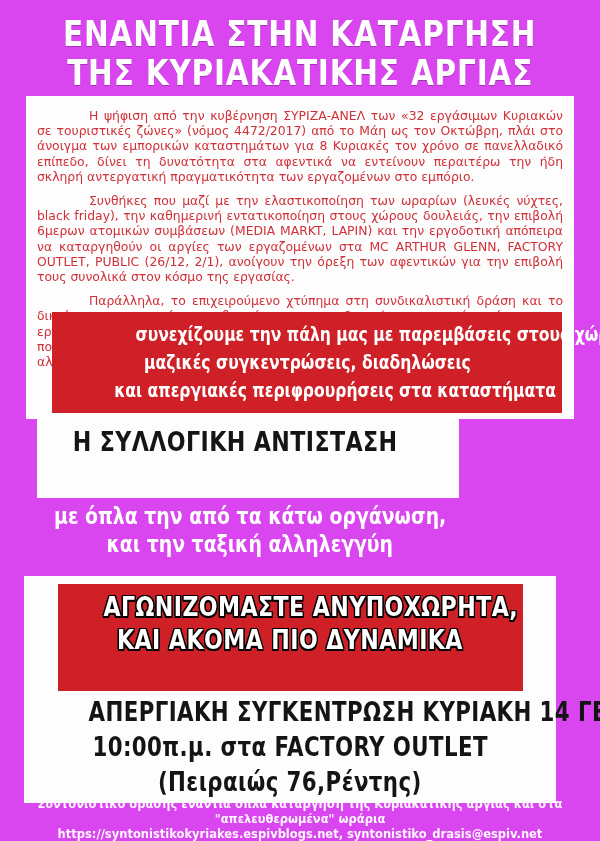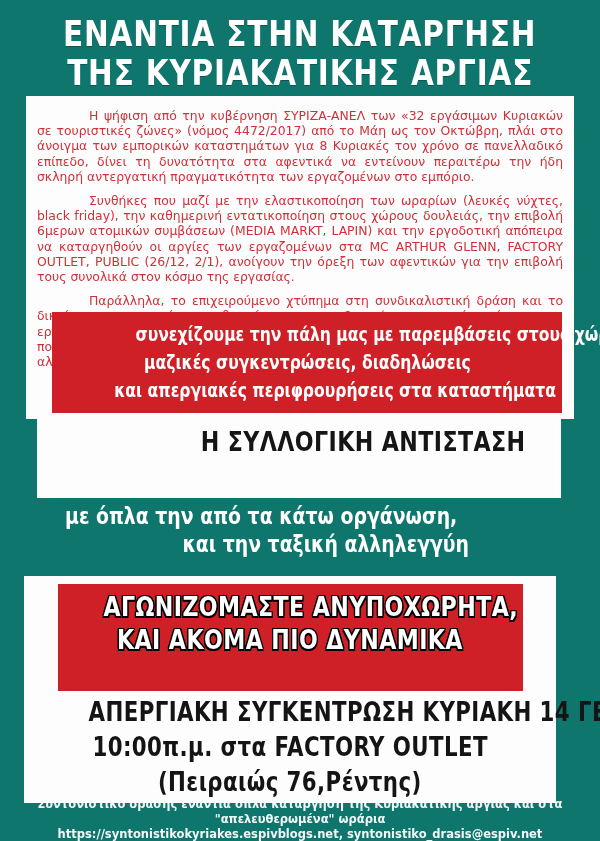--- a/index.html
+++ b/index.html
@@ -1,18 +1,18 @@
 <!DOCTYPE html>
 <html><head>
 <meta charset="utf-8">
 <style>
   html,body{margin:0;padding:0;background:#888;}
   .poster{
     position:relative;width:600px;height:841px;margin:0 auto;
-    background:#0f766e;overflow:hidden;
+    background:#d946ef;overflow:hidden;
     font-family:"DejaVu Sans",sans-serif;
   }
   .cond{display:inline-block;transform:scaleX(0.82);transform-origin:50% 50%;white-space:nowrap;}
   .cond-tight{display:inline-block;transform:scaleX(0.78);transform-origin:50% 50%;white-space:nowrap;}
 
   
   .header{position:absolute;top:14px;left:0;width:600px;text-align:center;color:#fff;}
   .header .line{font-size:36px;font-weight:bold;line-height:39px;letter-spacing:1px;
     text-shadow:0 1px 0 rgba(0,0,0,.25);}
 
@@ -27,26 +27,26 @@
   .paras{padding-top:12px;}
 
   
   .continue-box{
     position:absolute;left:26px;top:216px;width:510px;height:101px;
     background:#cf2027;color:#fff;text-align:center;padding-top:8px;box-sizing:border-box;
   }
   .continue-box .line{font-size:20px;line-height:28px;font-weight:bold;}
 
   
-  .box-b{position:absolute;left:37px;top:419px;width:524px;height:79px;background:#fdfdfd;
-    text-align:right;color:#151515;padding-top:6px;box-sizing:border-box;}
+  .box-b{position:absolute;left:37px;top:419px;width:422px;height:79px;background:#fdfdfd;
+    text-align:left;color:#151515;padding-top:6px;box-sizing:border-box;}
   .box-b .line{font-size:27px;font-weight:bold;line-height:34px;letter-spacing:.5px;}
 
   
-  .slogan{position:absolute;left:0;top:502px;width:500px;text-align:right;color:#fff;}
+  .slogan{position:absolute;left:0;top:502px;width:500px;text-align:center;color:#fff;}
   .slogan .line{font-size:23px;line-height:28px;font-weight:bold;}
 
   
   .box-c{position:absolute;left:24px;top:576px;width:532px;height:227px;background:#fdfdfd;}
   .fight-box{
     margin:8px auto 0;width:465px;height:107px;background:#cf2027;
     text-align:center;color:#fff;padding-top:6px;box-sizing:border-box;
   }
   .fight-box .line{
     font-size:27px;font-weight:bold;line-height:33px;letter-spacing:.5px;

